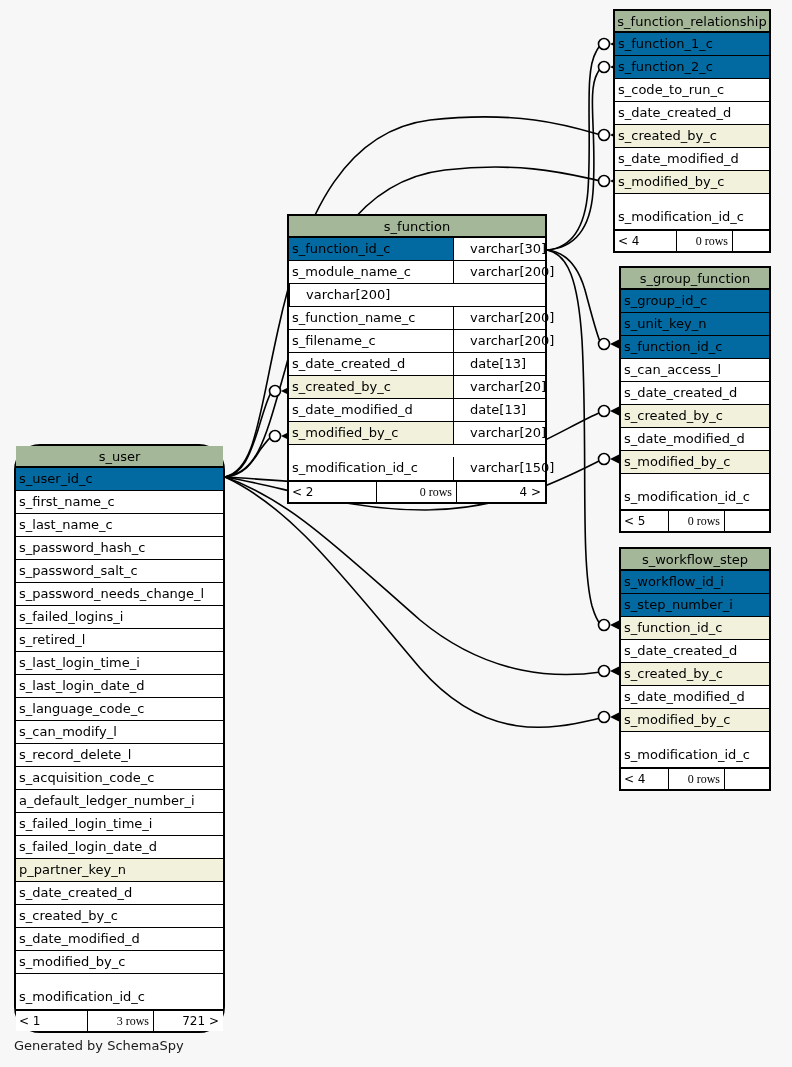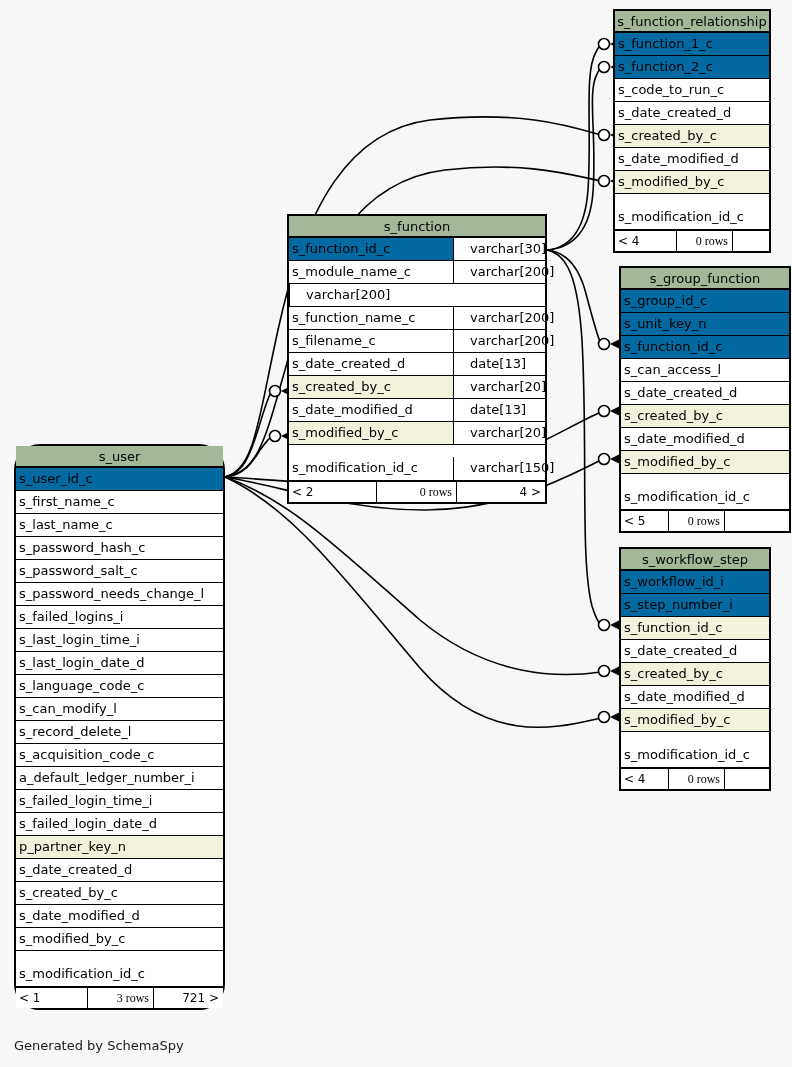--- a/index.html
+++ b/index.html
@@ -296,21 +296,21 @@
           <div class="cell-type" style="width: 92px;">varchar[150]</div>
         </div>
       </div>
     <div class="tbl-footer">
       <div class="foot-cell foot-left" style="width:88px">&lt; 2</div>
       <div class="foot-cell foot-mid" style="width:80px">0 rows</div>
       <div class="foot-cell foot-right" style="flex:1">4 &gt;</div>
     </div>
   </div>
 
-  <div class="table-node" id="node-s_group_function" style="left:619px; top:266px; width:172px;">
+  <div class="table-node" id="node-s_group_function" style="left:619px; top:266px; width:152px;">
     <div class="tbl-title">s_group_function</div>
     <div class="tbl-rows">
         <div class="tbl-row row-pk">
           <div class="cell-name">s_group_id_c</div>
         </div>
         <div class="tbl-row row-pk">
           <div class="cell-name">s_unit_key_n</div>
         </div>
         <div class="tbl-row row-pk">
           <div class="cell-name">s_function_id_c</div>
@@ -394,20 +394,23 @@
         <div class="tbl-row row-plain">
           <div class="cell-name">s_password_salt_c</div>
         </div>
         <div class="tbl-row row-plain">
           <div class="cell-name">s_password_needs_change_l</div>
         </div>
         <div class="tbl-row row-plain">
           <div class="cell-name">s_failed_logins_i</div>
         </div>
         <div class="tbl-row row-plain">
+          <div class="cell-name">s_retired_l</div>
+        </div>
+        <div class="tbl-row row-plain">
           <div class="cell-name">s_last_login_time_i</div>
         </div>
         <div class="tbl-row row-plain">
           <div class="cell-name">s_last_login_date_d</div>
         </div>
         <div class="tbl-row row-plain">
           <div class="cell-name">s_language_code_c</div>
         </div>
         <div class="tbl-row row-plain">
           <div class="cell-name">s_can_modify_l</div>

